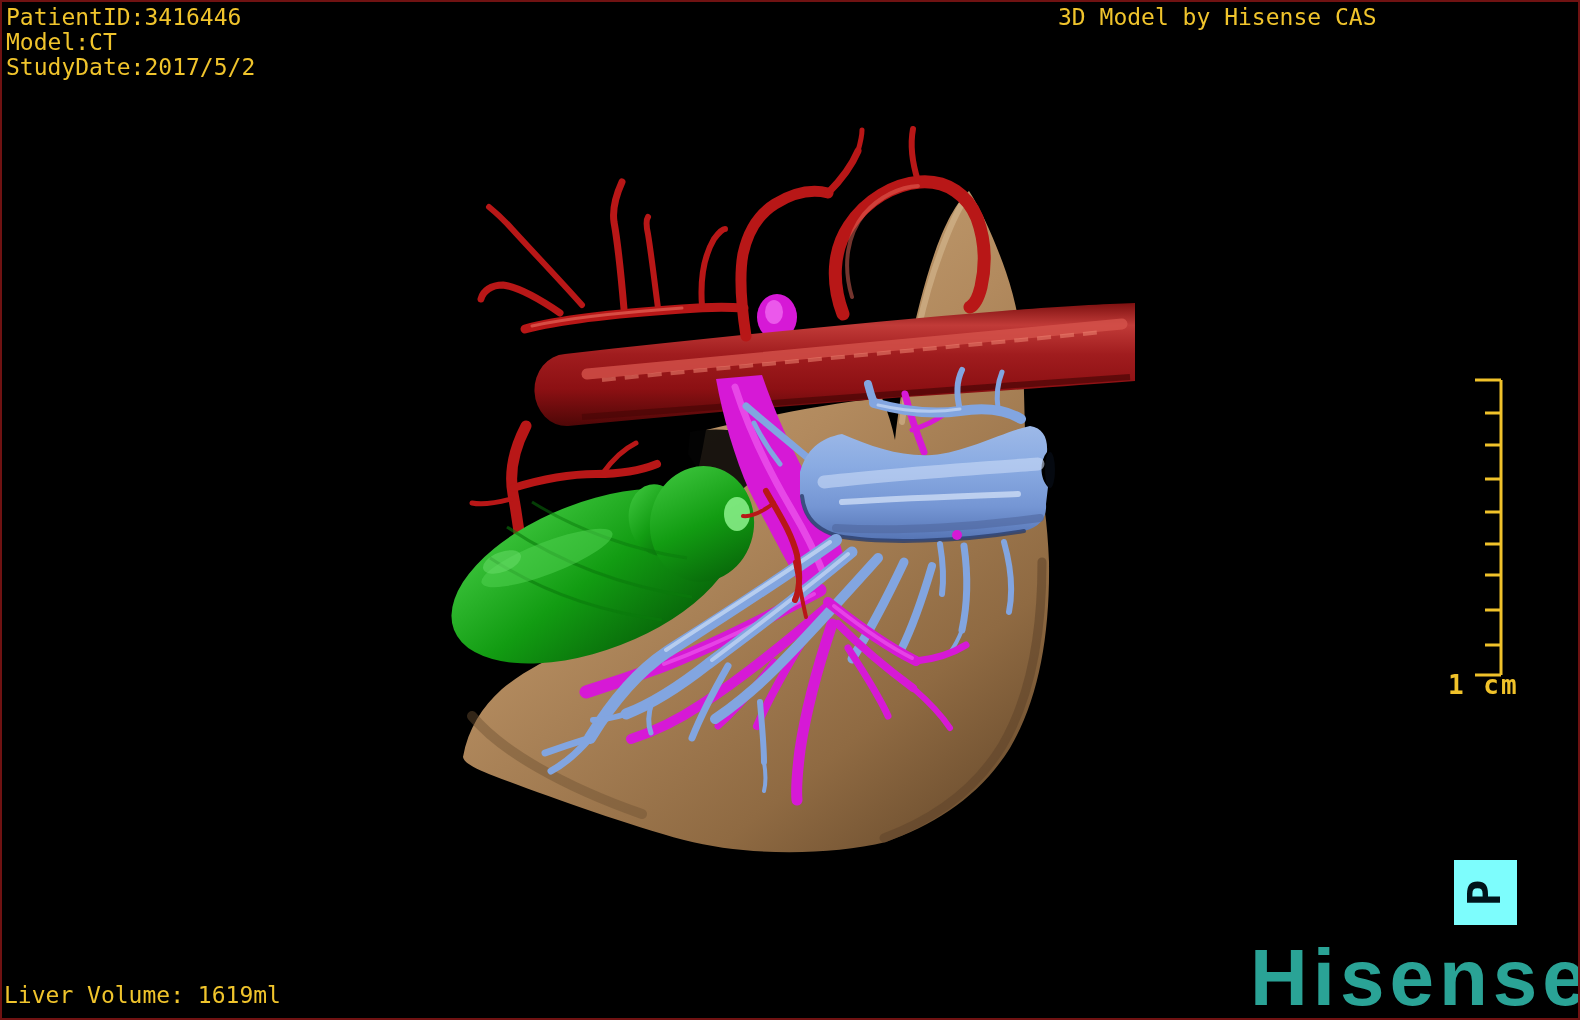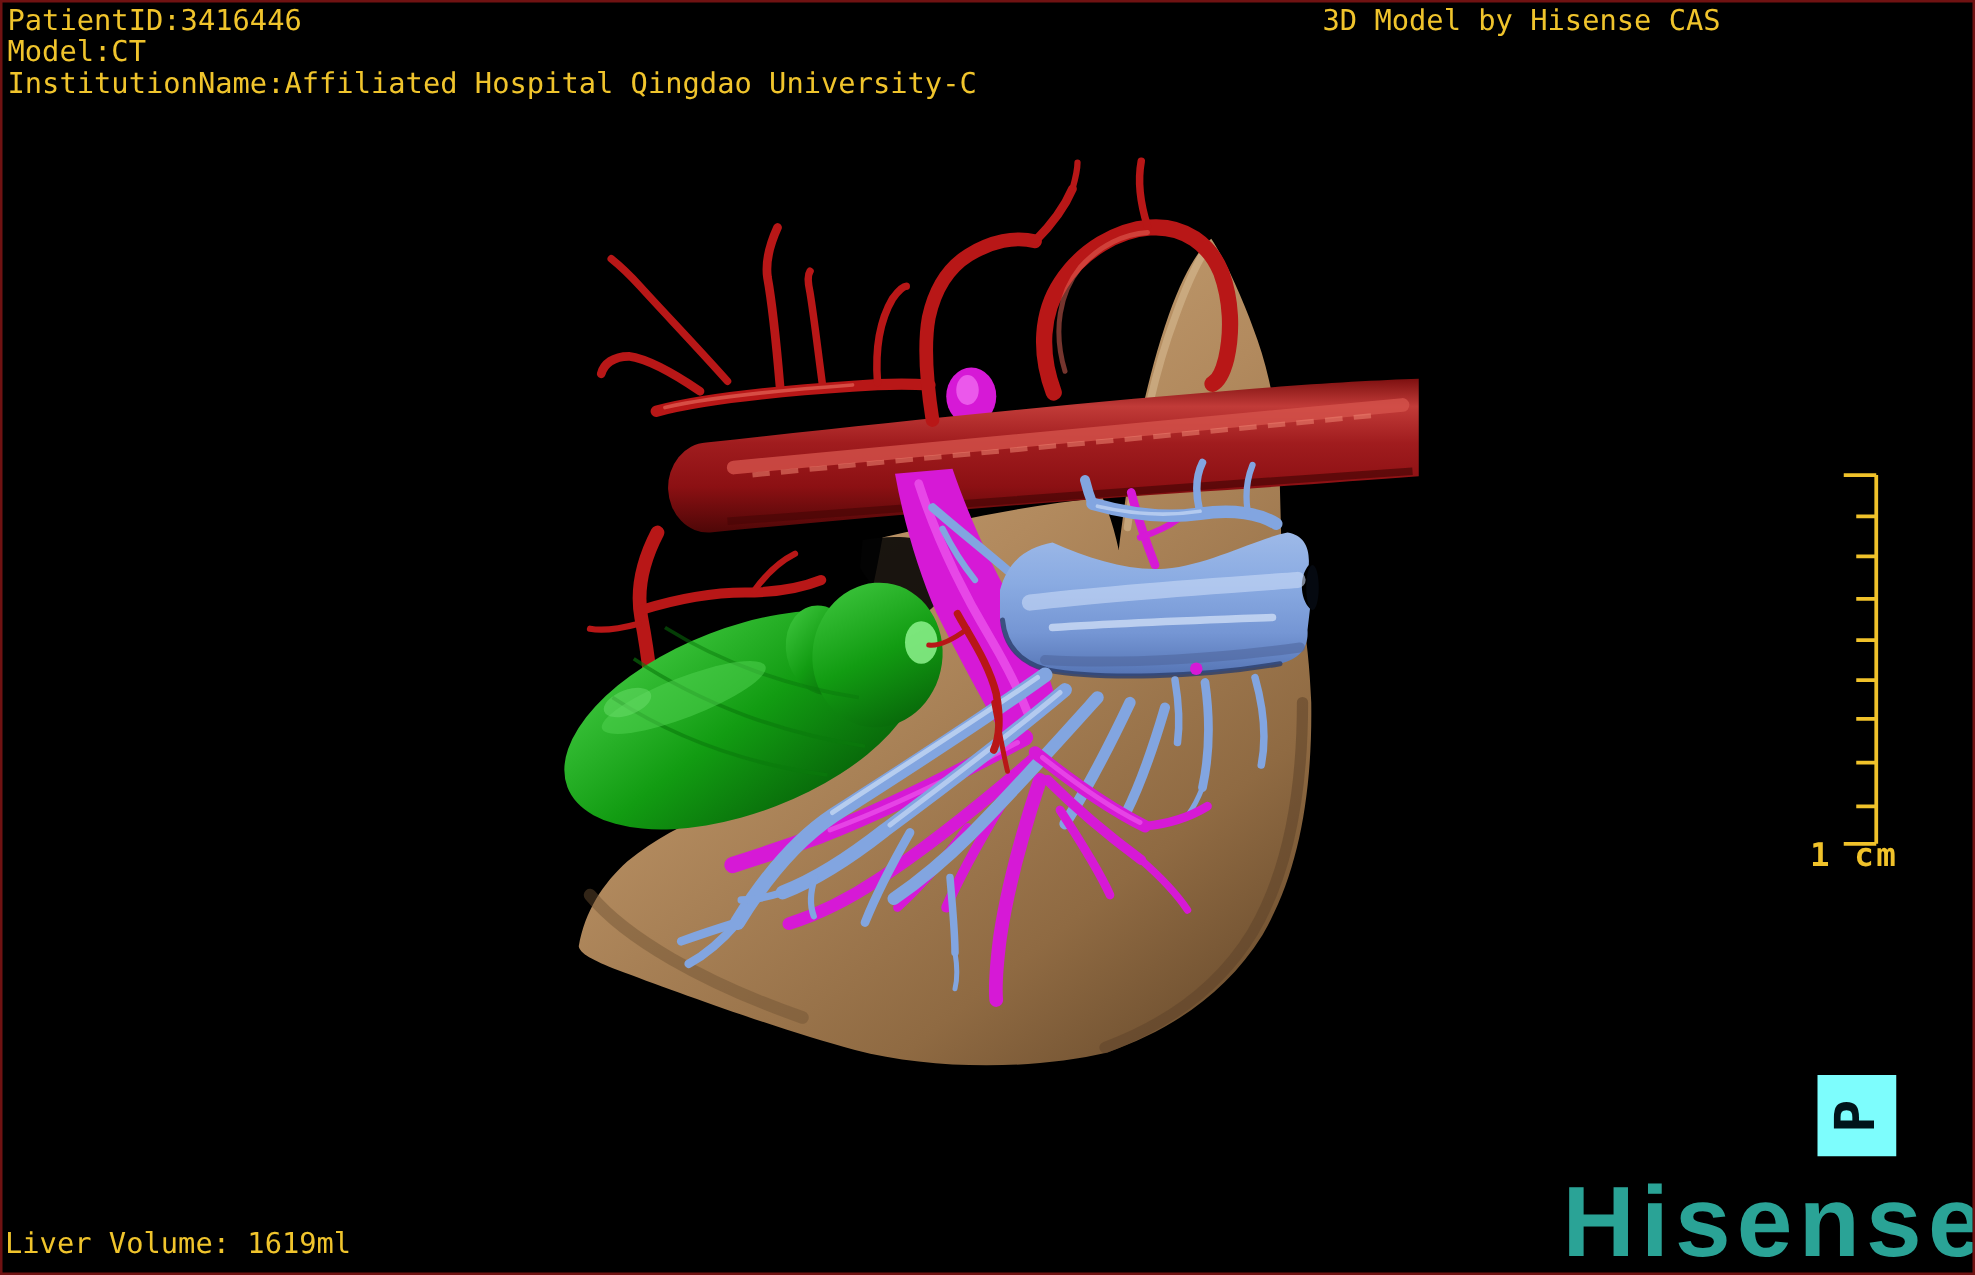--- a/index.html
+++ b/index.html
@@ -25,21 +25,21 @@
   .brand-logo{position:absolute;left:1248px;top:936px;color:#2aa396;
     font-family:"Liberation Sans", sans-serif;font-weight:bold;font-size:80px;
     letter-spacing:5px;line-height:1;white-space:nowrap;}
 </style>
 </head>
 <body>
 
 <div class="patient-info">
   <div class="yellow-text">PatientID:3416446</div>
   <div class="yellow-text">Model:CT</div>
-  <div class="yellow-text">InstitutionName:Affiliated Hospital Qingdao University-C</div>
+  <div class="yellow-text">StudyDate:2017/5/2</div>
 </div>
 
 <div class="watermark yellow-text">3D Model by Hisense CAS</div>
 
 <svg class="scene" viewBox="0 0 1580 1020">
   <defs>
     <linearGradient id="liverGrad" x1="0.15" y1="0" x2="0.85" y2="1">
       <stop offset="0" stop-color="#cfae80"></stop>
       <stop offset="0.45" stop-color="#b28a5e"></stop>
       <stop offset="0.8" stop-color="#8f6a42"></stop>

